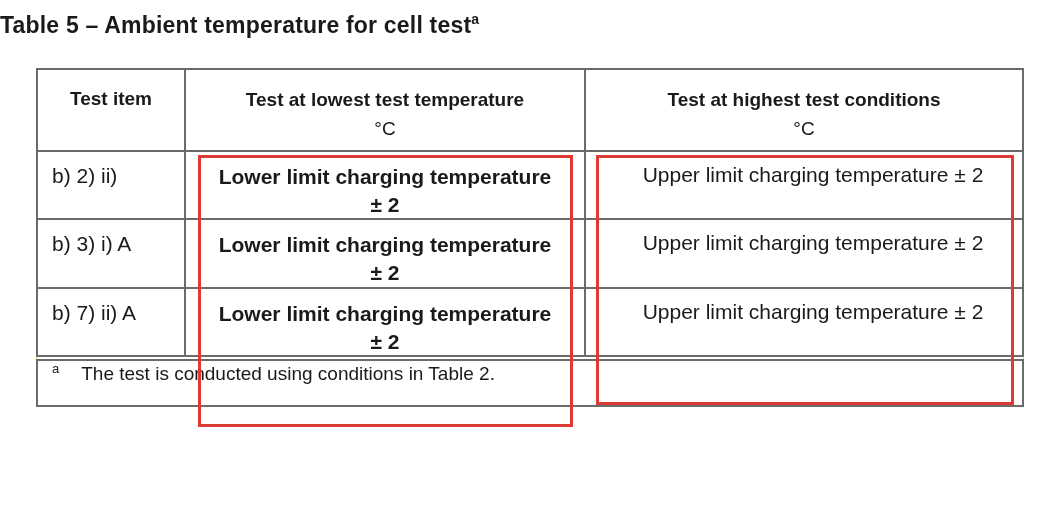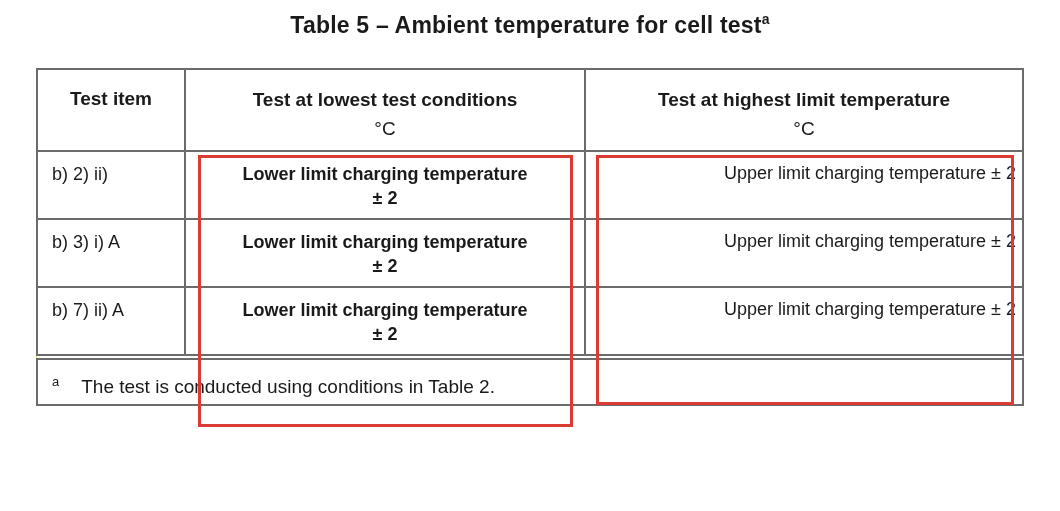--- a/index.html
+++ b/index.html
@@ -14,21 +14,20 @@
     font-family: "Liberation Sans", sans-serif;
     color: #1a1a1a;
     position: relative;
   }
 
   #page-title {
     position: absolute;
     left: 0;
     top: 11px;
     width: 1060px;
-    text-align: center;
     font-size: 23px;
     font-weight: bold;
     letter-spacing: 0.2px;
     white-space: nowrap;
   }
   #page-title .sup {
     font-size: 14px;
     vertical-align: super;
     font-weight: bold;
   }
@@ -76,46 +75,46 @@
   th.th-temp .unit {
     display: block;
     font-weight: normal;
     font-size: 19px;
     margin-top: 3px;
   }
 
   
   tr.data-row td {
     height: 66px;
-    font-size: 18px;
+    font-size: 21px;
   }
   td.cell-item .inner {
     padding: 12px 0 0 14px;
     text-align: left;
     white-space: nowrap;
   }
   td.cell-low .inner {
     padding: 11px 12px 0 12px;
     text-align: center;
     line-height: 1.32;
     font-weight: bold;
   }
   td.cell-high .inner {
     padding: 11px 6px 0 24px;
-    text-align: right;
+    text-align: center;
     white-space: nowrap;
   }
 
   
   tr.footnote-row td {
     height: 44px;
     border-top: 2px solid #6b6b6b;
   }
   td.cell-footnote .inner {
-    padding: 14px 0 0 14px;
+    padding: 0 0 0 14px;
     font-size: 19px;
     white-space: nowrap;
   }
   td.cell-footnote .fn-mark {
     font-size: 13px;
     vertical-align: super;
     margin-right: 22px;
   }
 
   
@@ -161,27 +160,27 @@
       <col class="c-low">
       <col class="c-high">
     </colgroup>
     <thead>
       <tr class="header-row">
         <th class="th-item">
           <div class="inner">Test item</div>
         </th>
         <th class="th-temp">
           <div class="inner">
-            <span>Test at lowest test conditions</span>
+            <span>Test at lowest test temperature</span>
             <span class="unit">°C</span>
           </div>
         </th>
         <th class="th-temp">
           <div class="inner">
-            <span>Test at highest limit temperature</span>
+            <span>Test at highest test conditions</span>
             <span class="unit">°C</span>
           </div>
         </th>
       </tr>
     </thead>
     <tbody>
       <tr class="data-row">
         <td class="cell-item">
           <div class="inner">b) 2) ii)</div>
         </td>

